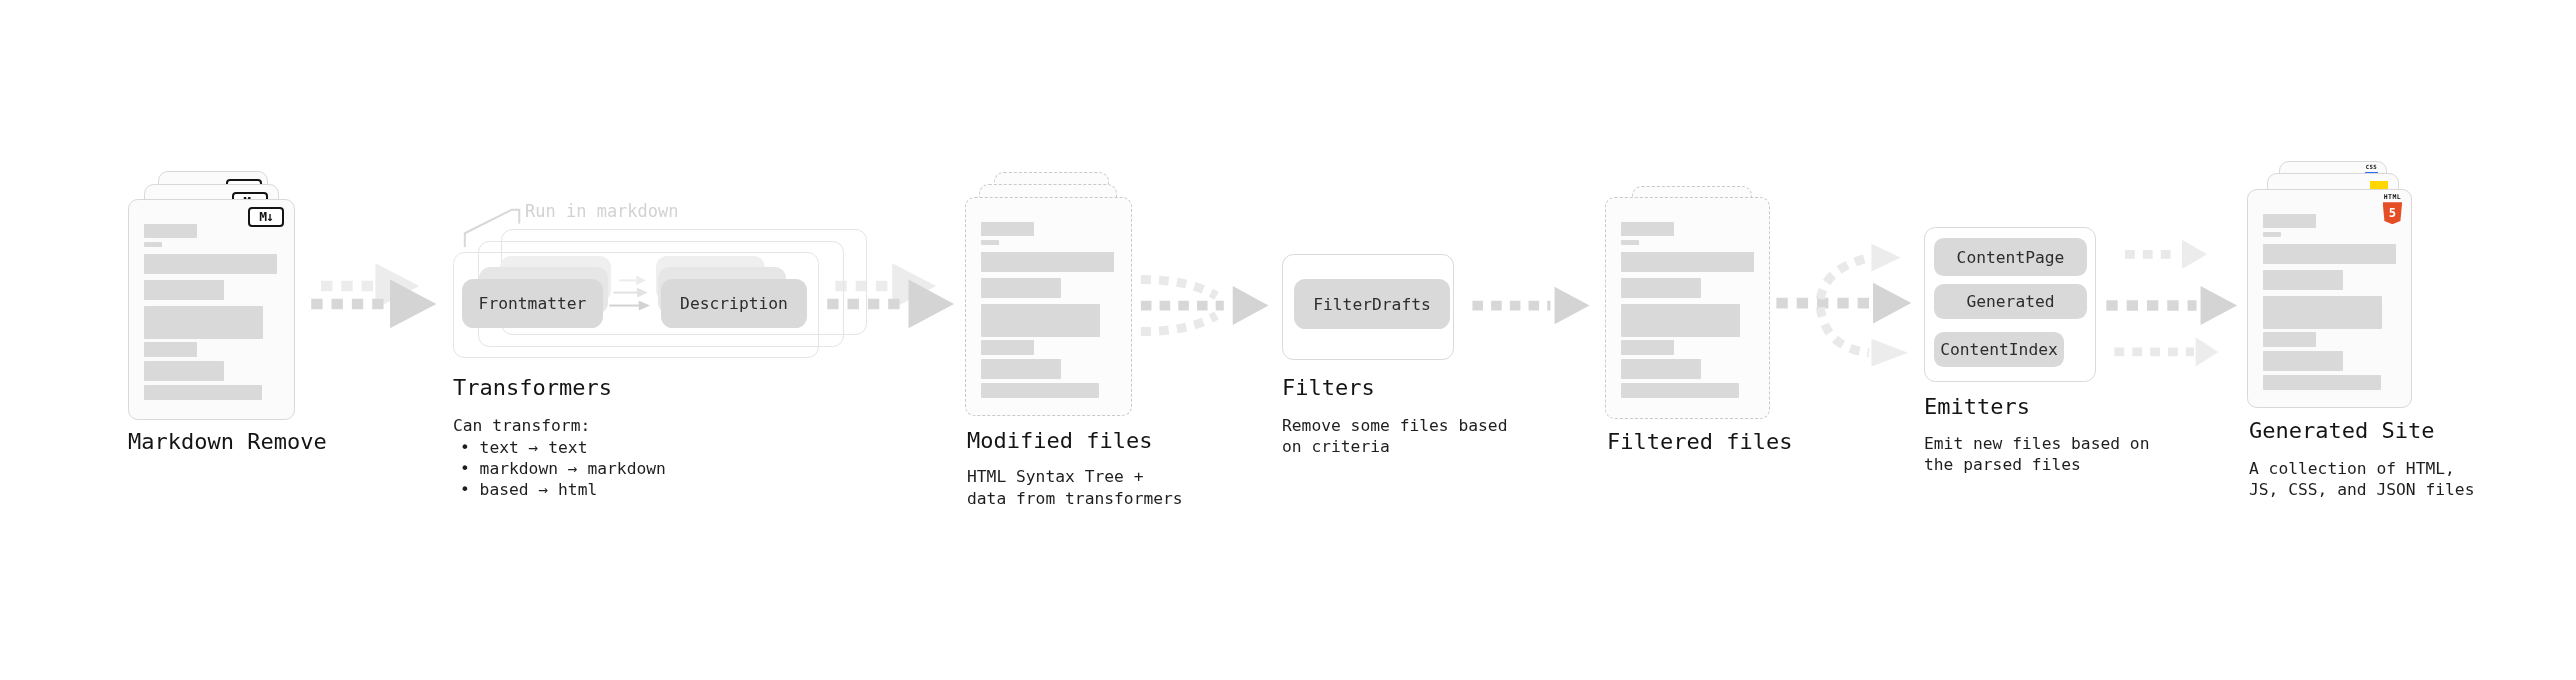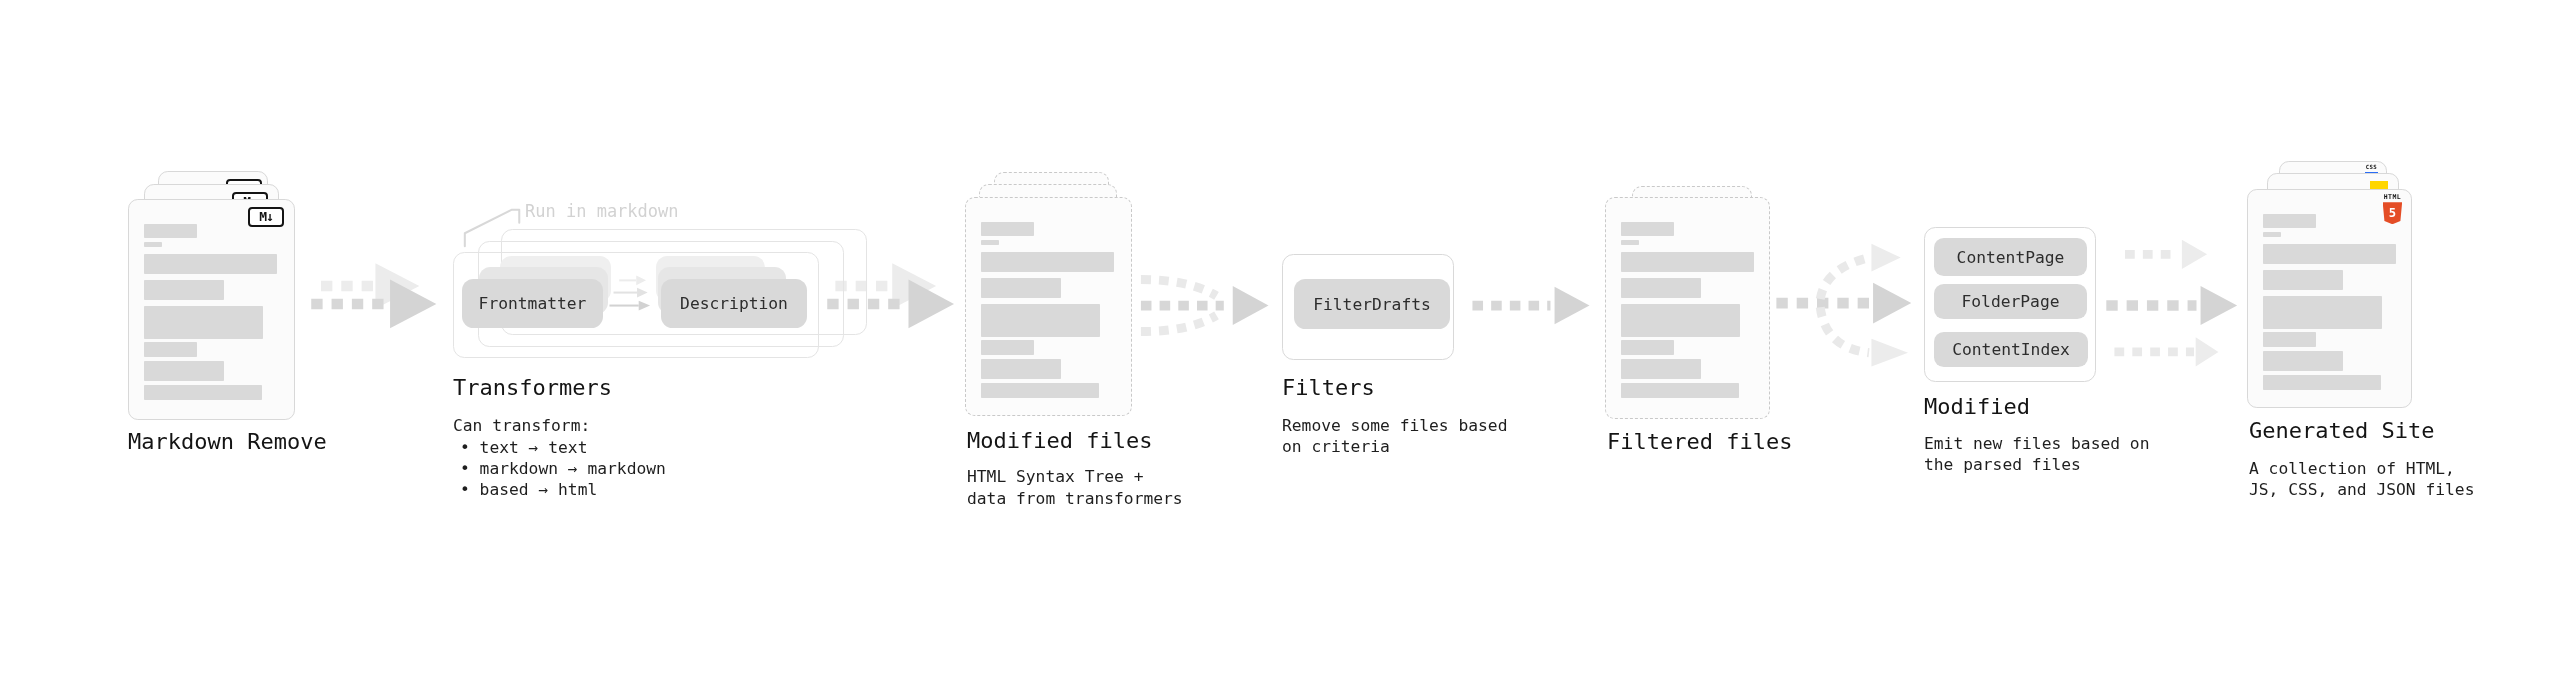--- a/index.html
+++ b/index.html
@@ -199,23 +199,23 @@
         <div class="bar" style="top: 142px; width: 53px; height: 14.6px;"></div>
         <div class="bar" style="top: 161px; width: 80px; height: 19.5px;"></div>
         <div class="bar" style="top: 185px; width: 118px; height: 14.6px;"></div>
       </div>
     <div class="stage-label" style="left:1607px;top:429px">Filtered files</div>
   </div>
 
   <div>
     <div class="panel-box" style="left:1924px;top:227px;width:172px;height:155px"></div>
     <div class="pill small" style="left:1934px;top:238px;width:153px;height:38px">ContentPage</div>
-    <div class="pill small" style="left:1934px;top:284px;width:153px;height:35px">FolderPage</div>
-    <div class="pill small" style="left:1934px;top:332px;width:154px;height:35px">ContentIndex</div>
-    <div class="stage-label" style="left:1924px;top:394px">Modified</div>
+    <div class="pill small" style="left:1934px;top:284px;width:153px;height:35px">Generated</div>
+    <div class="pill small" style="left:1934px;top:332px;width:130px;height:35px">ContentIndex</div>
+    <div class="stage-label" style="left:1924px;top:394px">Emitters</div>
     <div class="stage-desc" style="left:1924px;top:433px">Emit new files based on</div>
     <div class="stage-desc" style="left:1924px;top:454px">the parsed files</div>
   </div>
 
   <div>
     <div class="doc-card" style="left:2279px;top:161px;width:108px;height:65px">
       <div class="badge-css">
         <span class="txt">CSS</span>
         <div class="bar-u" style="background-color: rgb(42, 109, 245);"></div>
       </div>

